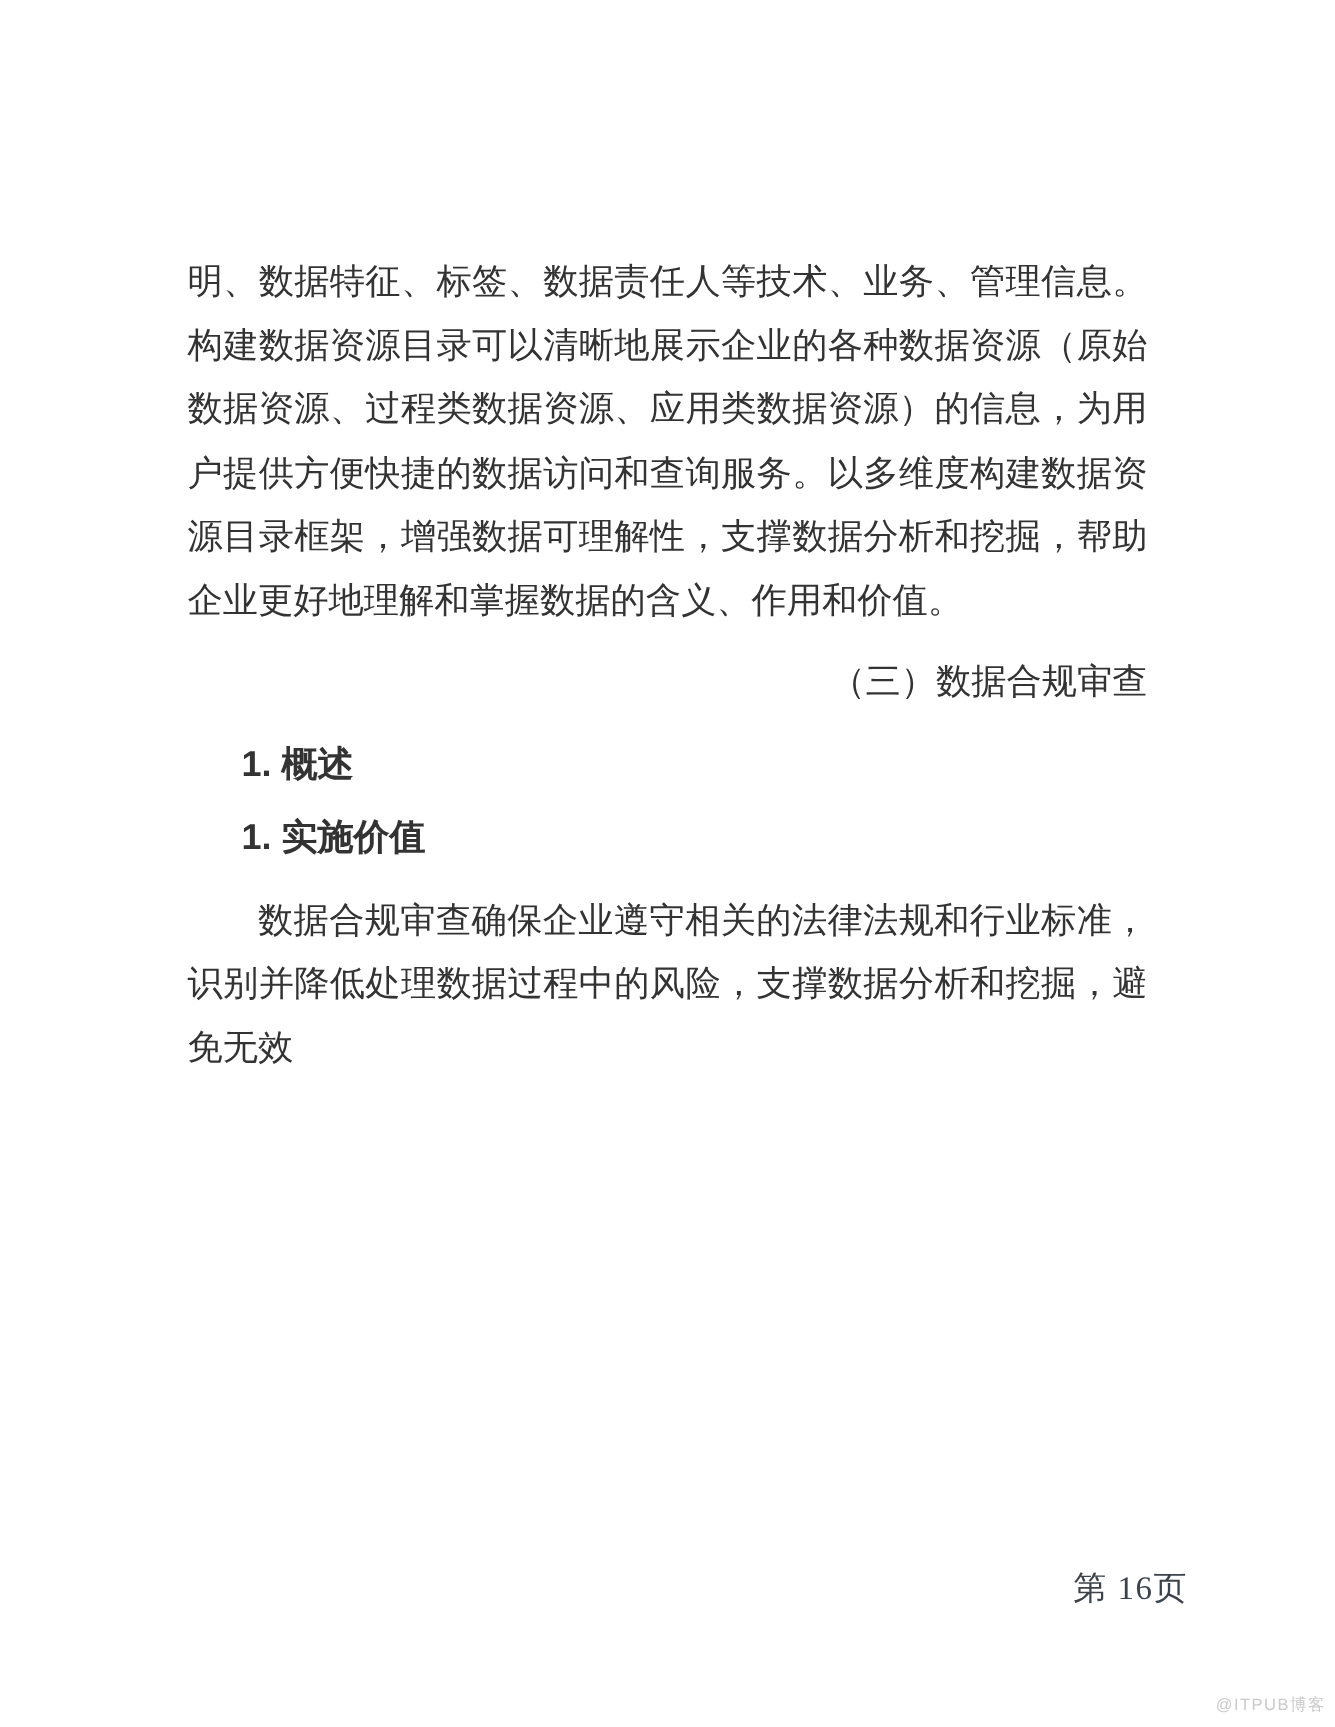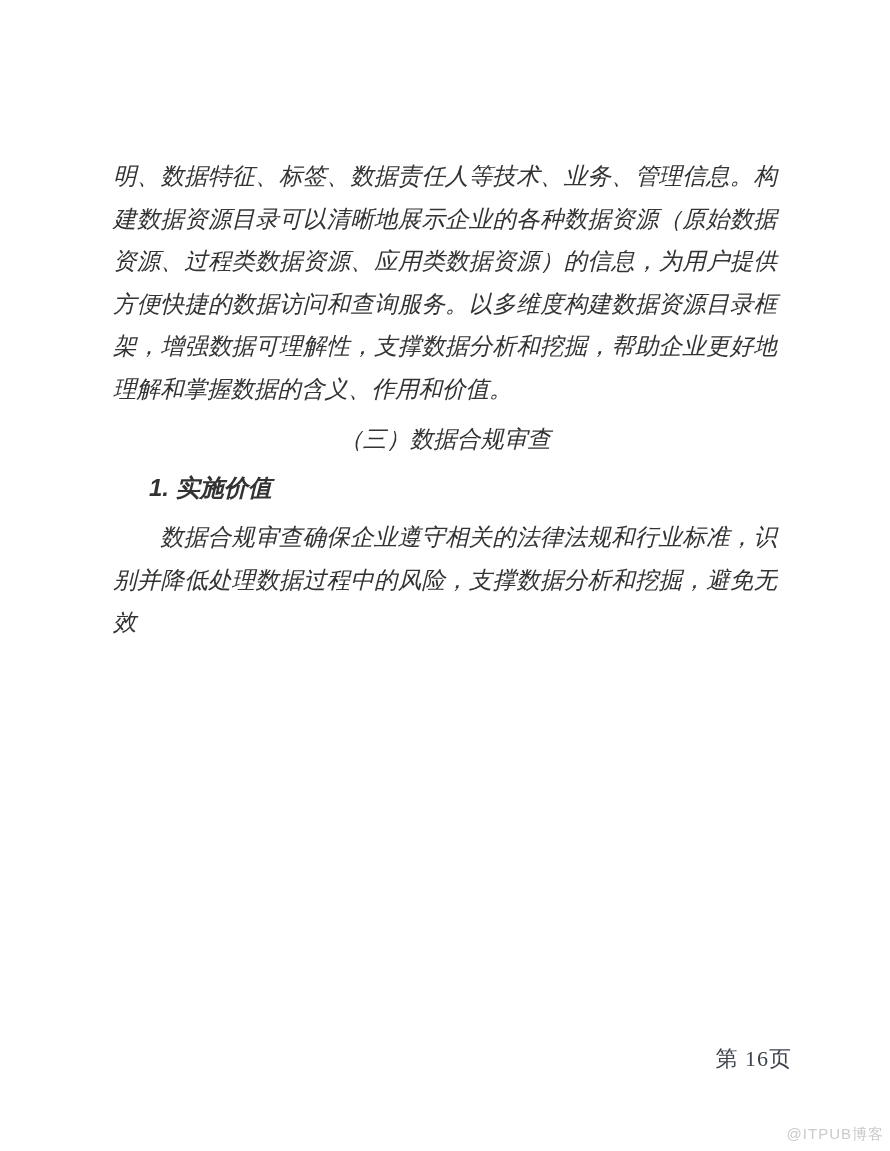--- a/index.html
+++ b/index.html
@@ -22,31 +22,30 @@
   .content {
     position: absolute;
     left: 113px;
     right: 113px;
     top: 155px;
     color: #333333;
     font-size: 23.5px;
     line-height: 42.5px;
   }
   .para {
-    margin: 0;
+    margin: 12px;
     text-align: justify;
     text-indent: 2em;
-    font-style: italic;
   }
   .body-continued {
     text-indent: 0;
   }
   .section-heading {
     text-indent: 0;
-    text-align: center;
+    text-align: right;
     margin-top: 8px;
   }
   .numbered-heading {
     font-family: "Liberation Sans", "DejaVu Sans", sans-serif;
     font-weight: bold;
     font-size: 24px;
     text-indent: 1.5em;
     text-align: left;
     margin-top: 6px;
     margin-bottom: 7px;
@@ -57,31 +56,32 @@
     right: 98px;
     font-size: 22px;
     letter-spacing: 1px;
     color: #3d434c;
     font-family: "Liberation Serif", "DejaVu Serif", serif;
   }
   .watermark {
     position: absolute;
     right: 6px;
     bottom: 7px;
-    font-size: 15px;
+    font-size: 11px;
     letter-spacing: 1px;
     color: #ccc9c9;
     font-family: "Liberation Sans", "DejaVu Sans", sans-serif;
   }
 </style>
 </head>
 <body>
 
 <div class="page">
   <div class="content" id="paragraphs">
       <div class="para body-continued">明、数据特征、标签、数据责任人等技术、业务、管理信息。构建数据资源目录可以清晰地展示企业的各种数据资源（原始数据资源、过程类数据资源、应用类数据资源）的信息，为用户提供方便快捷的数据访问和查询服务。以多维度构建数据资源目录框架，增强数据可理解性，支撑数据分析和挖掘，帮助企业更好地理解和掌握数据的含义、作用和价值。</div>
       <div class="para section-heading">（三）数据合规审查</div>
+      <div class="para numbered-heading">1. 概述</div>
       <div class="para numbered-heading">1. 实施价值</div>
       <div class="para body">数据合规审查确保企业遵守相关的法律法规和行业标准，识别并降低处理数据过程中的风险，支撑数据分析和挖掘，避免无效</div>
     </div>
   <div class="footer-pagenum">第 16页</div>
   <div class="watermark">@ITPUB博客</div>
 </div>
 
 </body></html>

